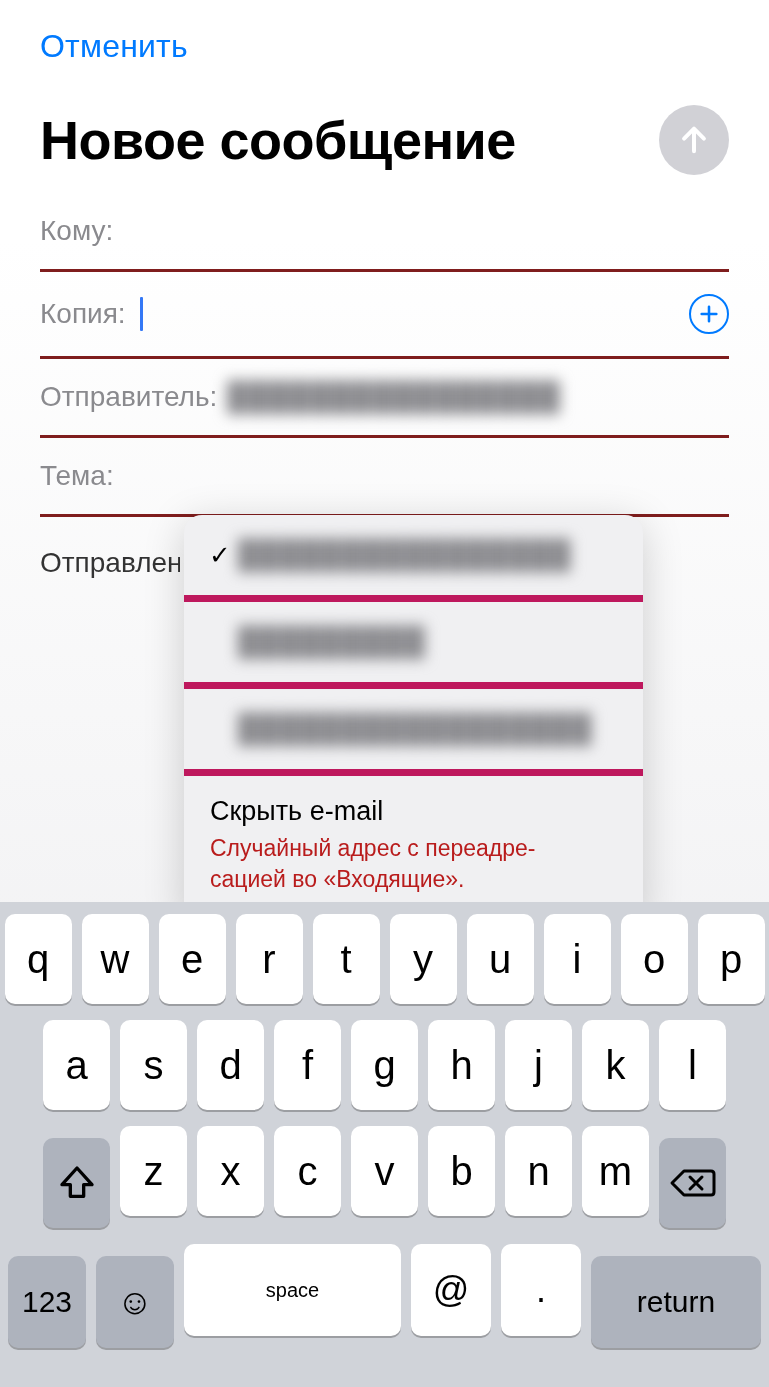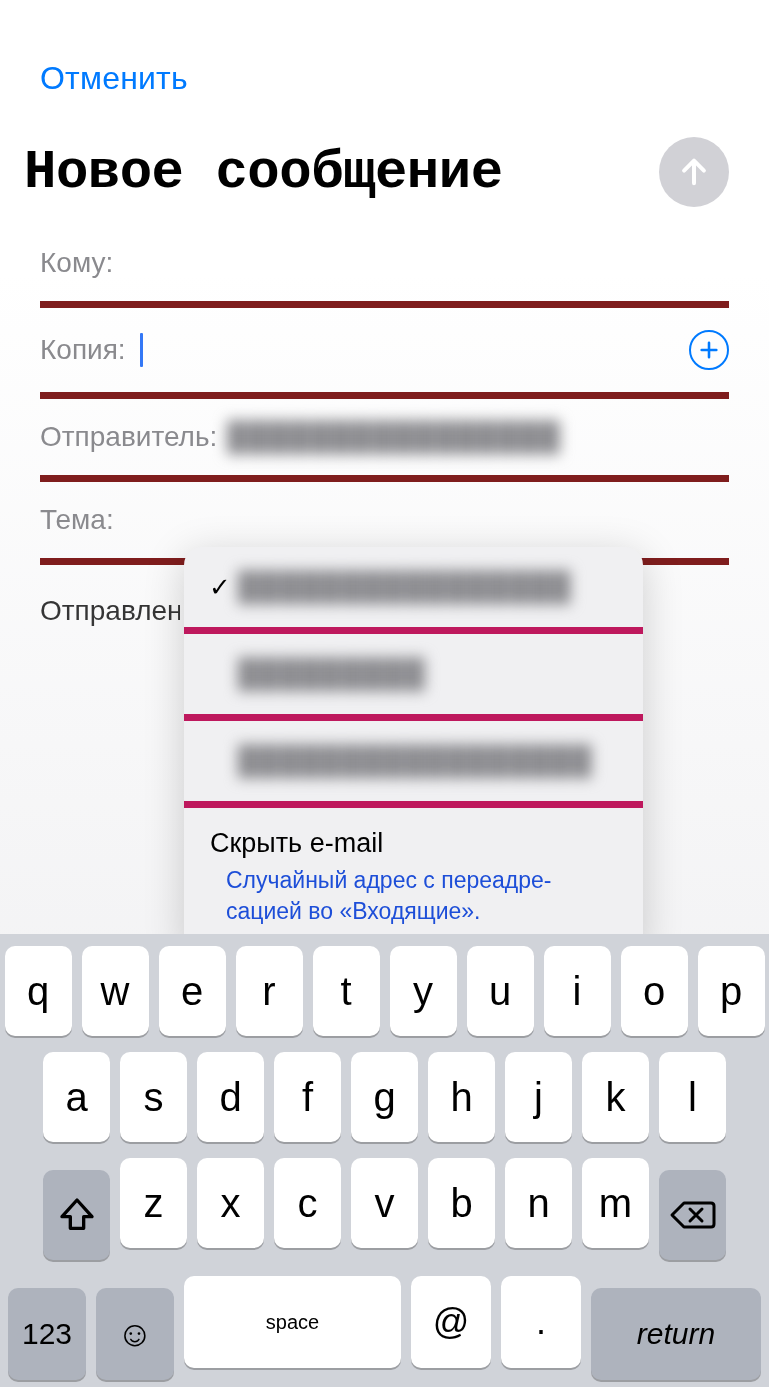--- a/index.html
+++ b/index.html
@@ -1,59 +1,59 @@
 <!DOCTYPE html>
 <html><head>
 <meta charset="utf-8">
 <style>
   * { box-sizing: border-box; margin: 0; padding: 0; }
   html, body { width: 769px; height: 1387px; font-family: -apple-system, "Helvetica Neue", Arial, sans-serif; background: #fff; overflow: hidden; }
   .compose { width: 100%; height: 100%; position: relative; }
-  .topbar { padding: 28px 40px 0 40px; margin-top: 32px; }
+  .topbar { padding: 28px 40px 0 40px; }
   .cancel { color: #007aff; font-size: 32px; font-weight: 400; letter-spacing: 0.2px; }
-  .titlebar { display: flex; align-items: center; padding: 40px 40px 18px 24px; font-family: Liberation Mono, monospace; }
+  .titlebar { display: flex; align-items: center; padding: 40px 40px 18px 40px; }
   .title { font-size: 54px; font-weight: 700; color: #000; flex: 1; letter-spacing: -0.5px; }
   .send-btn { width: 70px; height: 70px; border-radius: 50%; background: #d1d1d6; display: flex; align-items: center; justify-content: center; }
   .send-btn svg { width: 34px; height: 34px; }
   .fields { padding: 0 40px; }
-  .row { display: flex; align-items: center; border-bottom: 7px solid #7f1d1d; padding: 22px 0; min-height: 72px; position: relative; }
+  .row { display: flex; align-items: center; border-bottom: 3px solid #7f1d1d; padding: 22px 0; min-height: 72px; position: relative; }
   .row-label { color: #8a8a8e; font-size: 28px; font-weight: 400; }
   .row-input { flex: 1; font-size: 28px; color: #000; padding-left: 10px; position: relative; }
   .cursor { display: inline-block; width: 3px; height: 34px; background: #3478f6; vertical-align: middle; border-radius: 1px; margin-left: 4px; }
   .add-btn { width: 40px; height: 40px; border: 2.5px solid #007aff; border-radius: 50%; display: flex; align-items: center; justify-content: center; color: #007aff; }
   .add-btn svg { width: 22px; height: 22px; }
   .blur-text { filter: blur(7px); color: #8a8a8e; font-size: 28px; letter-spacing: 1px; }
   .body-area { padding: 30px 40px; font-size: 28px; color: #000; }
   .body-text-clip { white-space: nowrap; overflow: hidden; max-width: 140px; }
 
   
   .popover { position: absolute; top: 515px; left: 184px; width: 459px; background: #f0f0f2; border-radius: 18px; box-shadow: 0 8px 40px rgba(0,0,0,0.18); overflow: hidden; }
   .popover-item { display: flex; align-items: center; padding: 24px 20px 24px 18px; border-top: 7px solid #be185d; font-size: 27px; color: #000; }
   .popover-item:first-child { border-top: none; }
   .popover-item .check { width: 36px; text-align: center; font-size: 26px; color:#000; }
   .popover-item .pop-label { flex: 1; }
   .popover-item.hide-mail { flex-direction: column; align-items: flex-start; padding: 20px 26px 26px 26px; }
   .popover-item.hide-mail .hm-title { font-size: 27px; color: #000; margin-bottom: 6px; }
-  .popover-item.hide-mail .hm-sub { font-size: 23px; color: #1d4ed8; line-height: 1.35; margin-left: 16px; }
+  .popover-item.hide-mail .hm-sub { font-size: 23px; color: #b91c1c; line-height: 1.35; }
 
   
   .keyboard { position: absolute; bottom: 0; left: 0; width: 100%; height: 485px; background: #d0d3d9; padding: 12px 8px 8px 8px; display: flex; flex-direction: column; gap: 16px; }
   .kb-row { display: flex; gap: 10px; justify-content: center; }
   .key { background: #fff; border-radius: 10px; height: 90px; display: flex; align-items: center; justify-content: center; font-size: 40px; color: #000; box-shadow: 0 2px 0 rgba(0,0,0,0.25); flex: 1; }
   .kb-row.row1 .key { flex: 0 0 67px; }
   .kb-row.row2 { padding: 0 38px; }
   .kb-row.row2 .key { flex: 0 0 67px; }
   .kb-row.row3 .key { flex: 0 0 67px; }
   .key.special { background: #aeb3bd; margin-top: 12px; }
   .key.shift, .key.backspace { flex: 0 0 88px; }
   .key.num, .key.emoji { flex: 0 0 78px; font-size: 30px; }
   .key.emoji { font-size: 36px; }
   .key.space { flex: 1; font-size: 20px; }
   .key.at, .key.dot { flex: 0 0 80px; font-size: 36px; }
-  .key.return { flex: 0 0 170px; font-size: 30px; font-style: italic; }
+  .key.return { flex: 0 0 170px; font-size: 30px; }
   .kb-row.row4 .key { height: 92px; }
 
   .shift svg, .backspace svg { width: 40px; height: 40px; }
   .backspace svg { width: 48px; height: 40px; }
 
   .gradient-fade { position: absolute; top: 240px; left: 0; right: 0; height: 740px; pointer-events: none; background: linear-gradient(to bottom, rgba(250,250,250,0) 0%, rgba(230,230,233,0.5) 100%); }
 </style>
 </head>
 <body>
 

